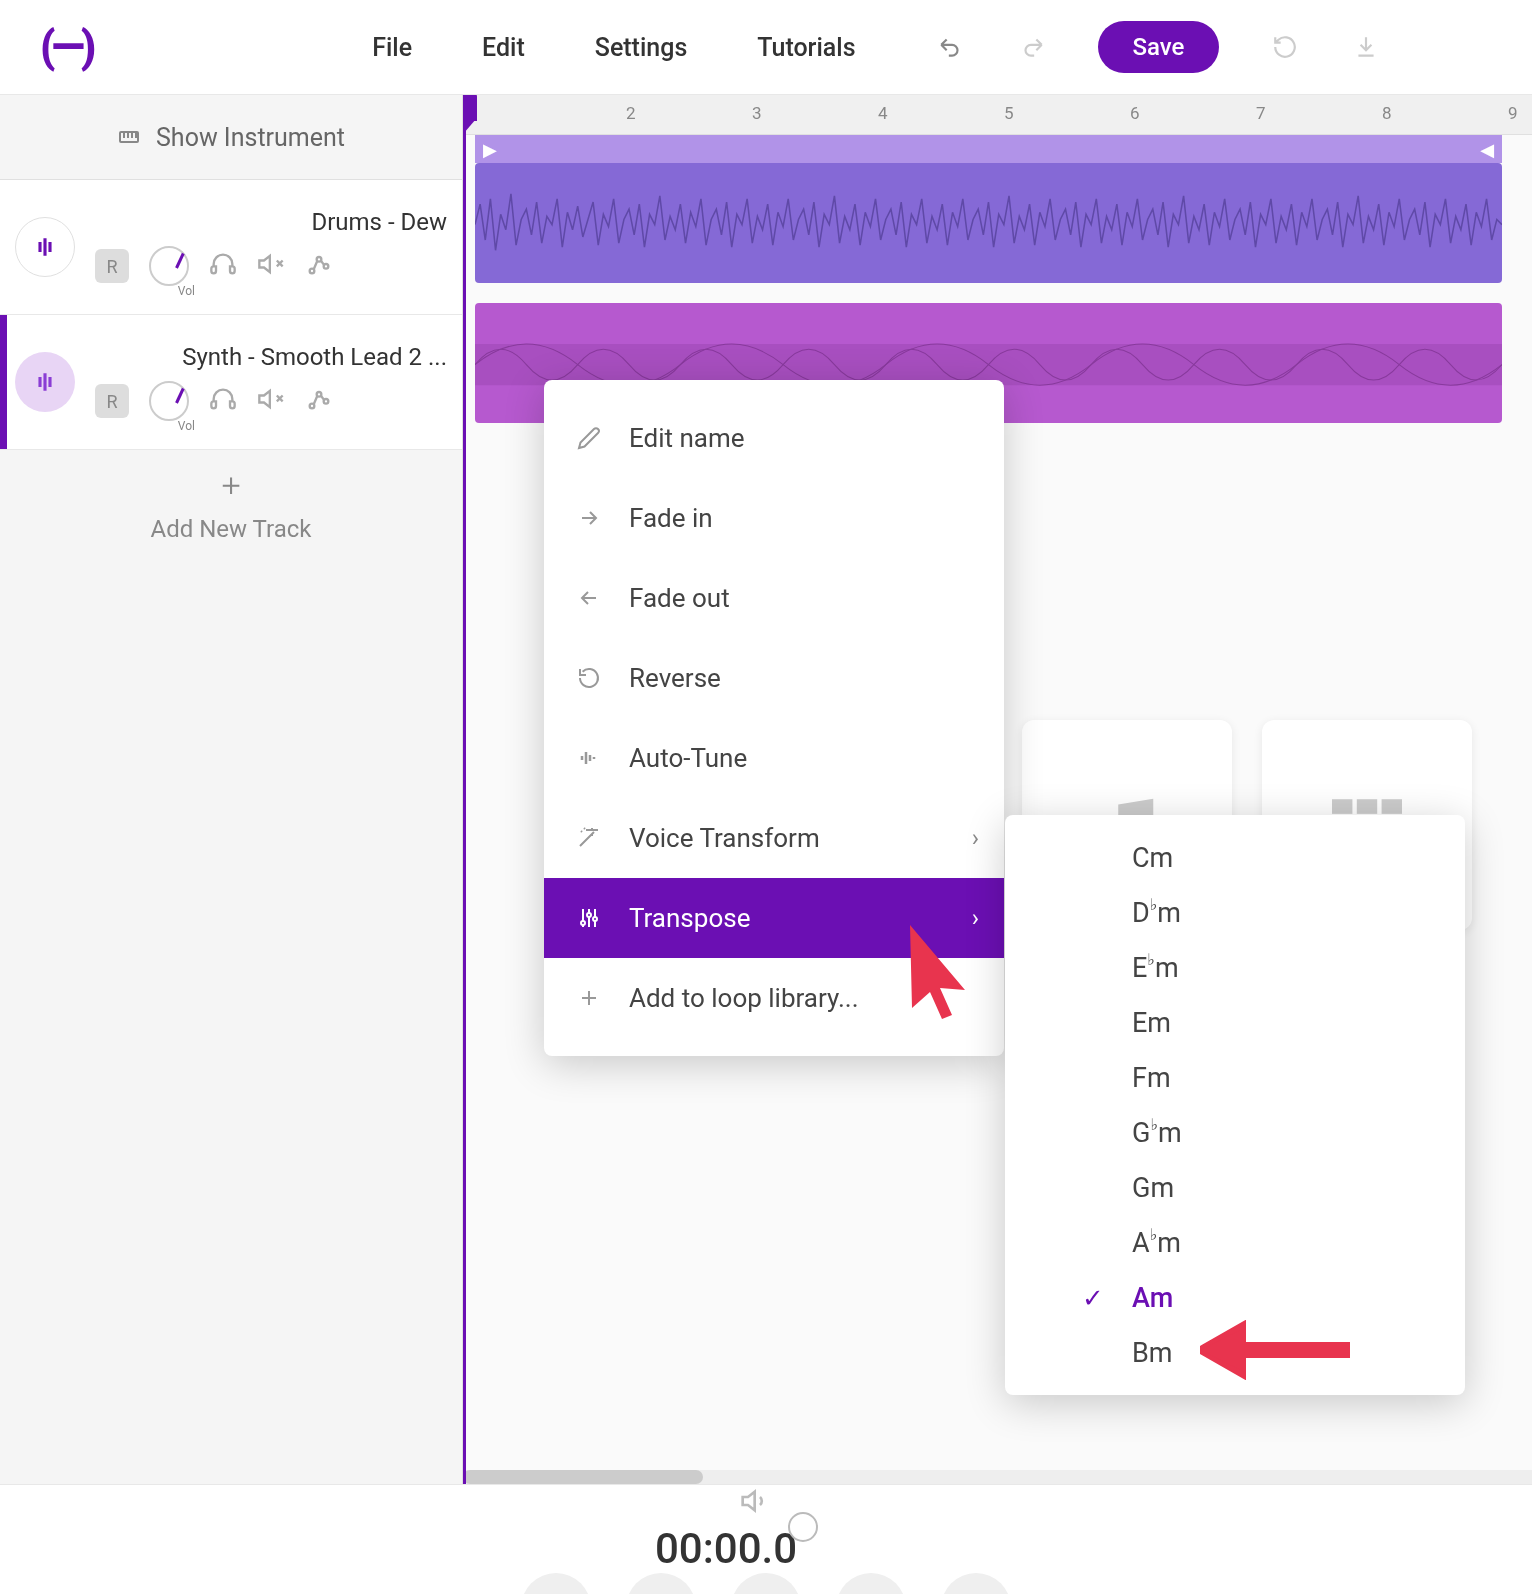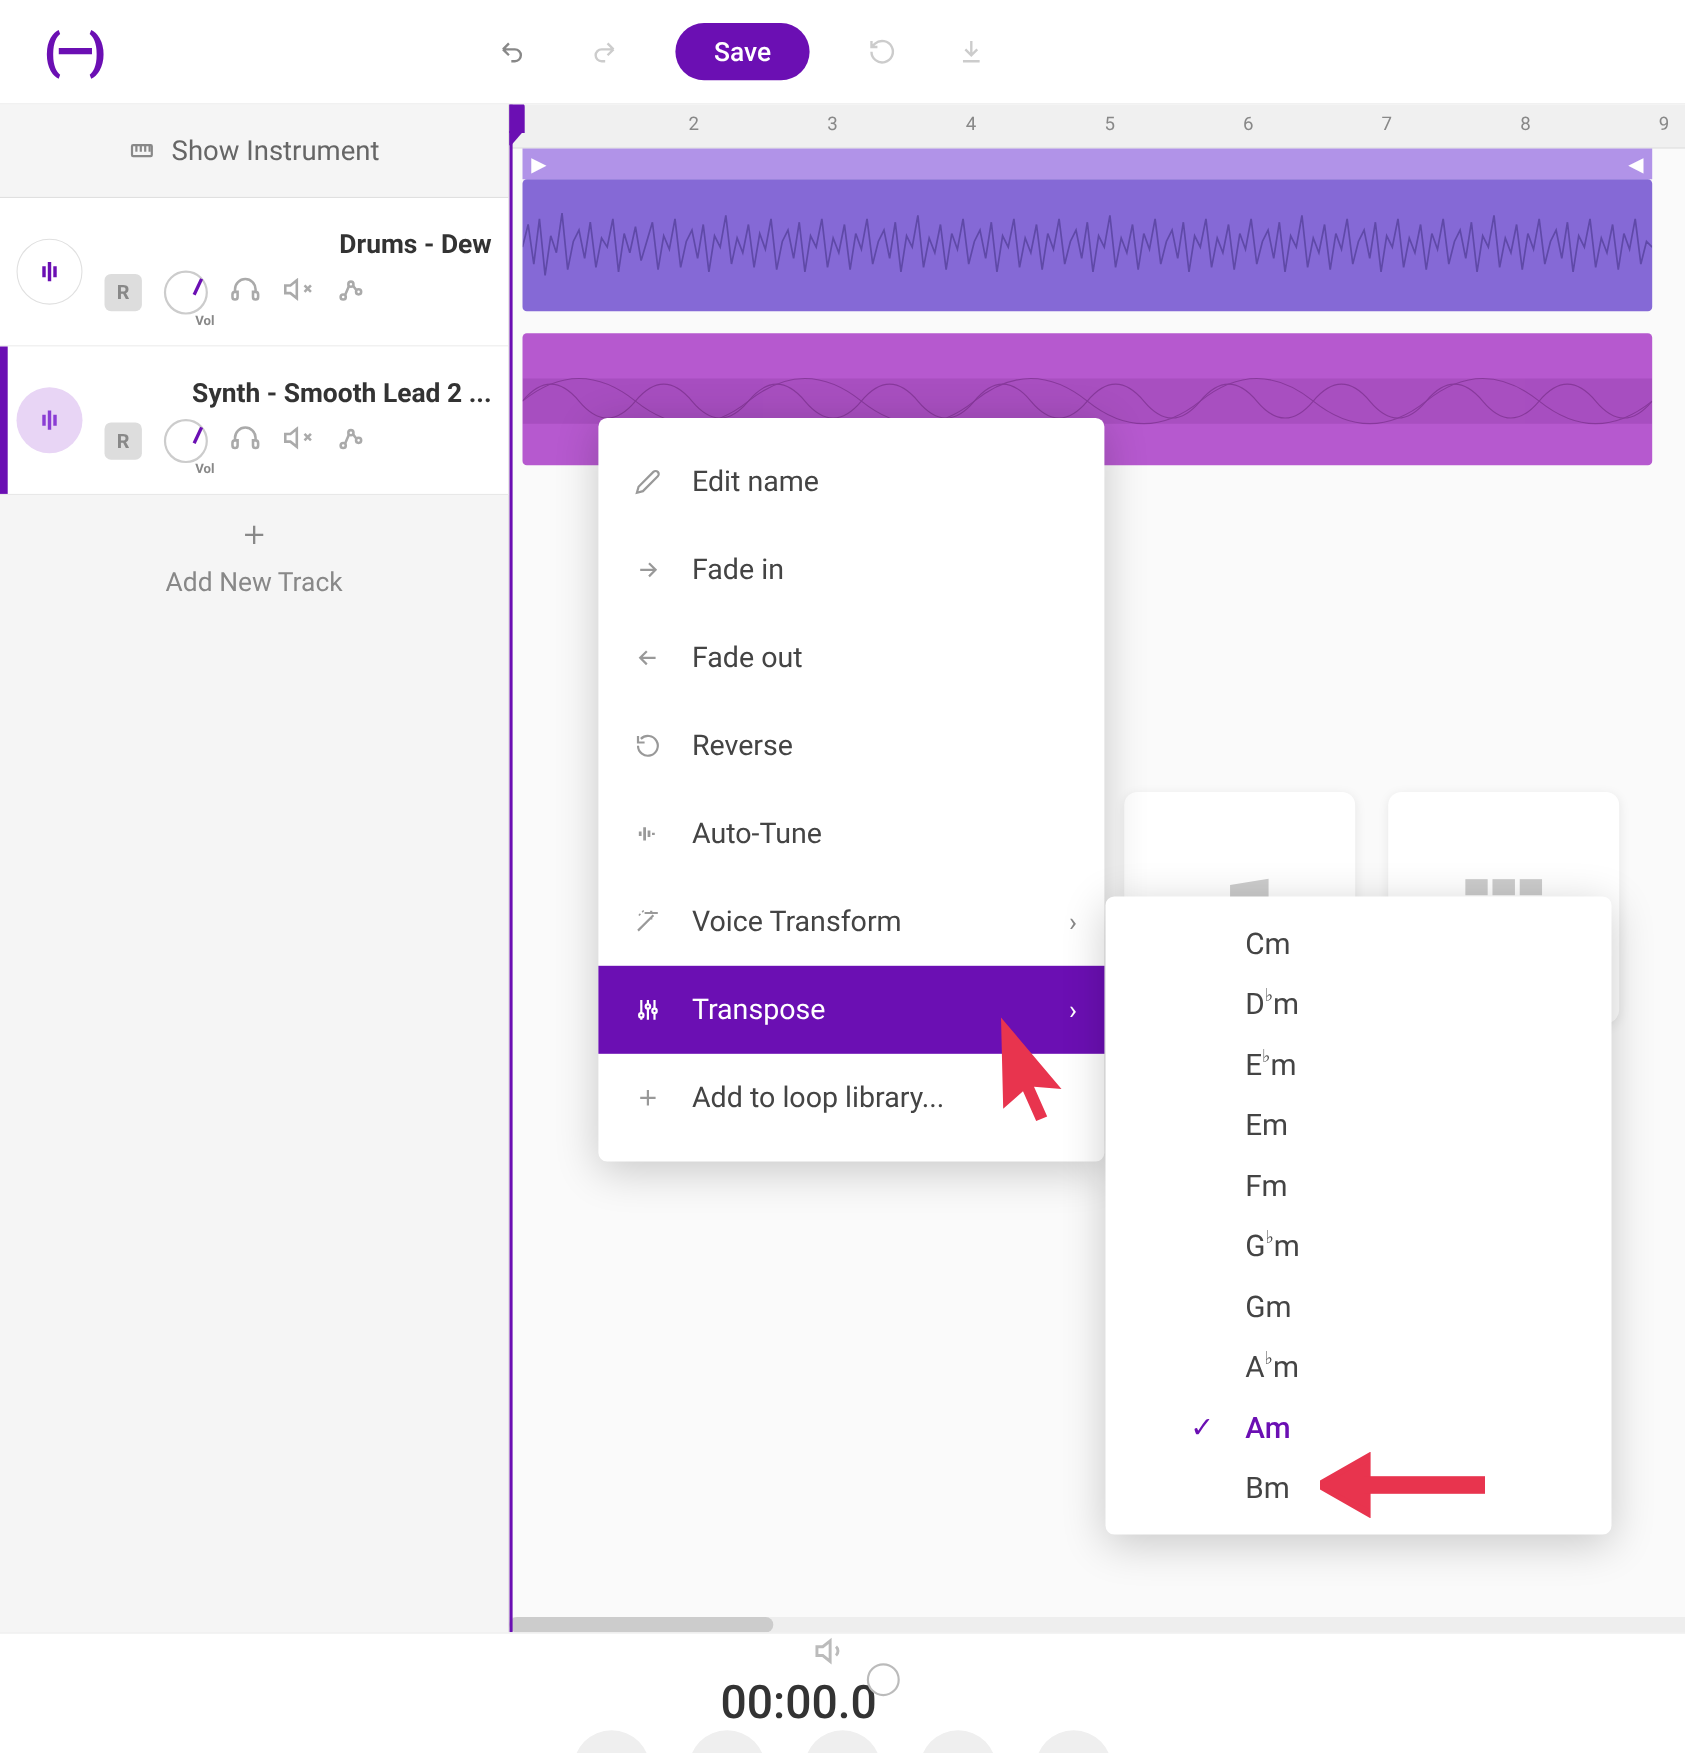--- a/index.html
+++ b/index.html
@@ -20,21 +20,21 @@
 
 
 .sidebar { width:463px; background:#f5f5f5; border-right:1px solid #e0e0e0;text-align:right; }
 .show-inst { height:85px; display:flex; align-items:center; justify-content:center; gap:15px; font-size:25px; color:#666; border-bottom:1px solid #e0e0e0; cursor:pointer; }
 .track { height:135px; background:#fff; border-bottom:1px solid #e8e8e8; display:flex; align-items:center; padding:15px; position:relative; }
 .track.selected { background:#fff; }
 .track.selected::before { content:""; position:absolute; left:0; top:0; bottom:0; width:7px; background:#6b0fb3; }
 .track-icon { width:60px; height:60px; border-radius:50%; display:flex; align-items:center; justify-content:center; margin-right:20px; flex-shrink:0; }
 .track-icon.white { background:#fff; border:1px solid #e0e0e0; color:#6b0fb3; }
 .track-icon.purple { background:#e8d5f5; color:#8a3dd4; }
-.track-content { flex:1;font-weight:bold; }
+.track-content { flex:1; }
 .track-name { font-size:24px; color:#333; margin-bottom:10px; }
 .track-ctrls { display:flex; align-items:center; gap:20px; }
 .r-btn { width:34px; height:34px; background:#ddd; border-radius:6px; color:#888; font-size:18px; display:flex; align-items:center; justify-content:center; }
 .knob { width:40px; height:40px; border:2px solid #ccc; border-radius:50%; position:relative; }
 .knob::after { content:""; position:absolute; top:4px; left:50%; width:3px; height:16px; background:#6b0fb3; transform:translateX(6px) rotate(25deg); transform-origin:bottom; }
 .knob-lbl { font-size:12px; color:#888; position:absolute; bottom:-14px; right:-8px; }
 .ctrl-icon { color:#aaa; font-size:22px; }
 .add-track { height:105px; display:flex; flex-direction:column; align-items:center; justify-content:center; color:#888; font-size:24px; cursor:pointer; gap:8px; }
 
 
@@ -86,20 +86,26 @@
 .t-btn { width:70px; height:70px; border-radius:50%; background:#efefef; display:flex; align-items:center; justify-content:center; font-size:30px; color:#333; cursor:pointer; }
 .t-btn.rec { color:#e8344e; font-size:36px; }
 .bpm { margin-left:170px; color:#6b0fb3; font-size:32px; font-weight:500; }
 .key-disp { margin-left:110px; color:#6b0fb3; font-size:32px; font-weight:500; }
 </style>
 </head>
 <body>
 
 <div class="header">
   <div class="logo">(—)</div>
+  <div class="menu">
+    <div class="menu-item">File</div>
+    <div class="menu-item">Edit</div>
+    <div class="menu-item">Settings</div>
+    <div class="menu-item">Tutorials</div>
+  </div>
   <div class="hdr-icons">
     <div class="hdr-icon">
         <svg width="26" height="26" viewBox="0 0 24 24" fill="none" stroke="currentColor" stroke-width="2">
           <path d="M3 10h10a5 5 0 1 1 0 10h-3M3 10l5-5M3 10l5 5"></path>
         </svg>
       </div>
     <div class="hdr-icon disabled">
         <svg width="26" height="26" viewBox="0 0 24 24" fill="none" stroke="currentColor" stroke-width="2">
           <path d="M21 10H11a5 5 0 1 0 0 10h3M21 10l-5-5M21 10l-5 5"></path>
         </svg>

